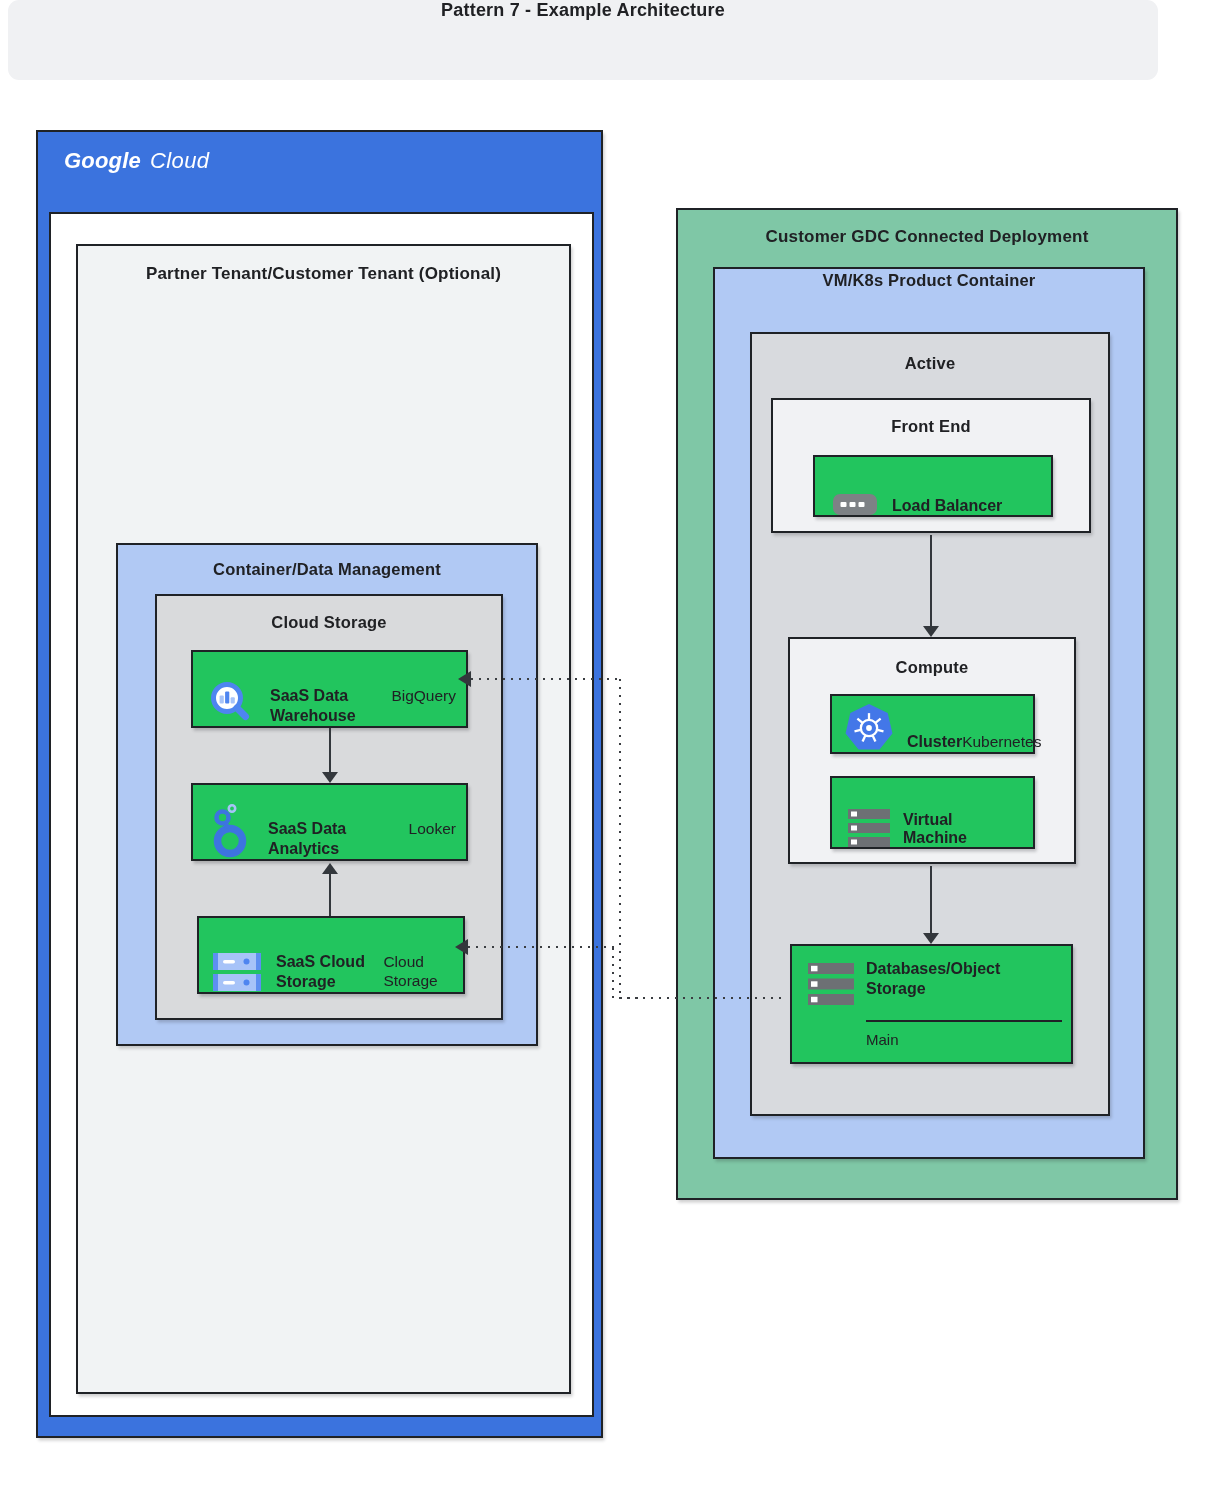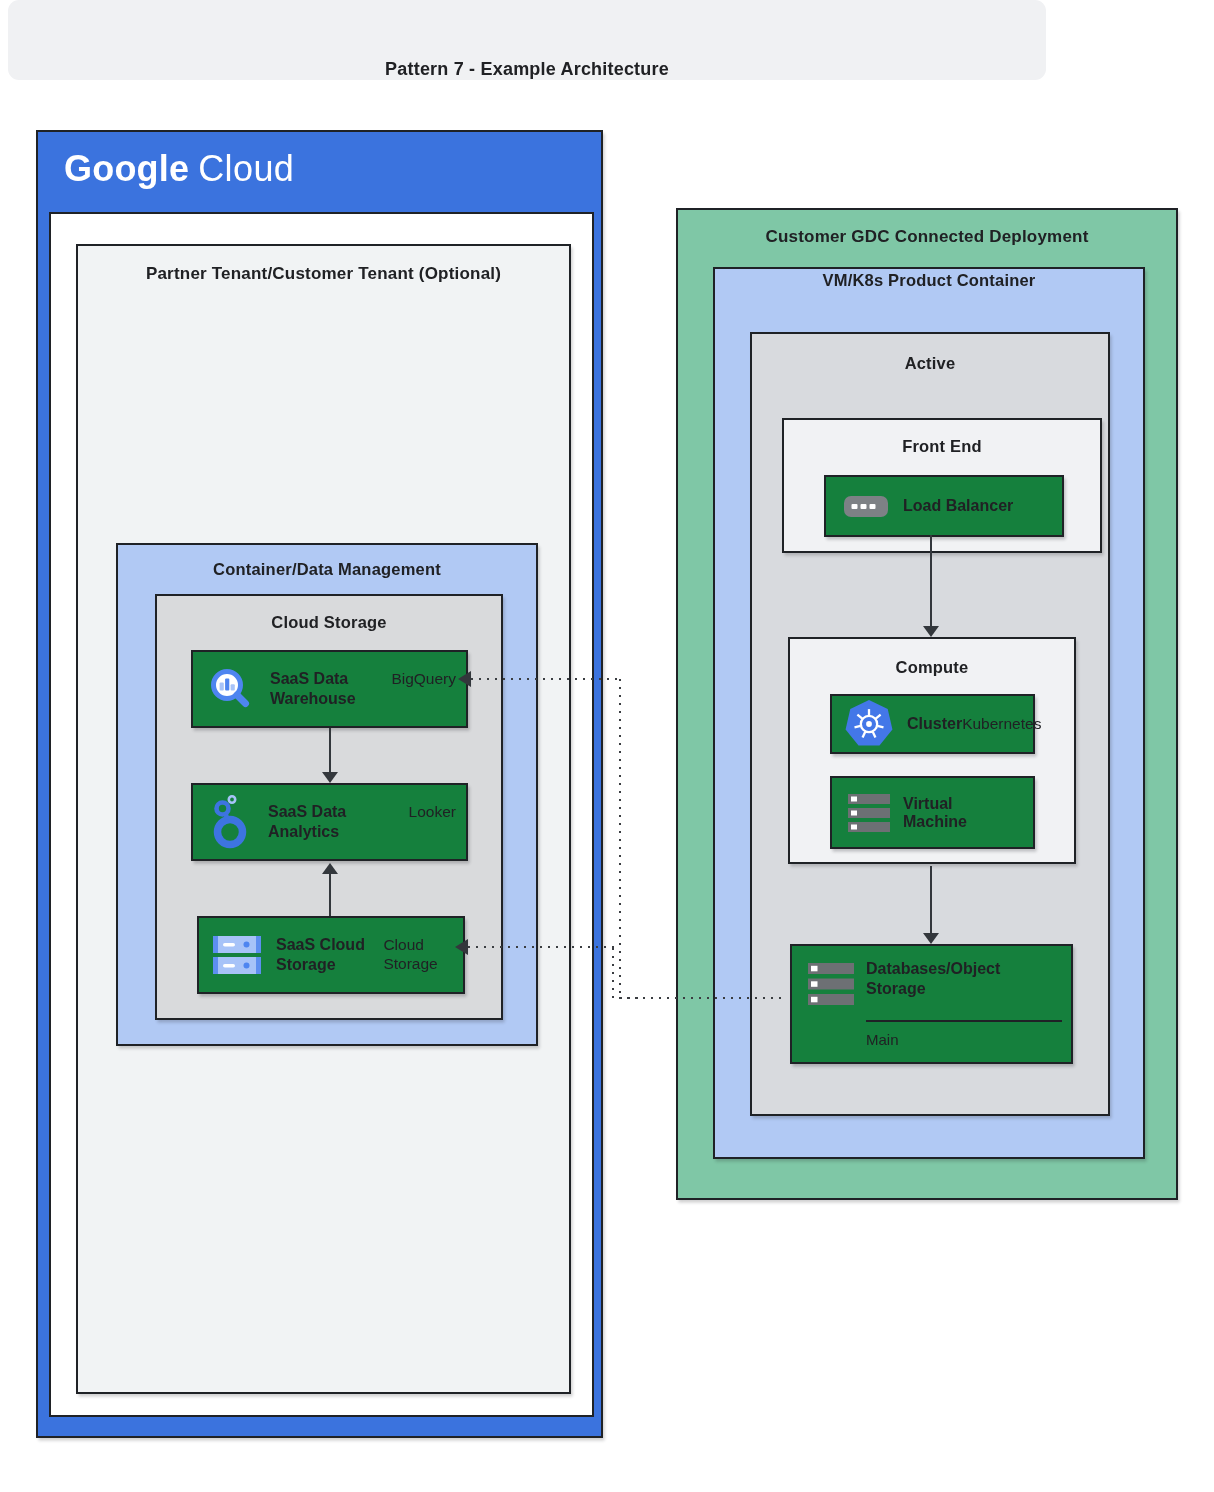--- a/index.html
+++ b/index.html
@@ -1,57 +1,57 @@
 <!DOCTYPE html>
 <html><head>
 <meta charset="utf-8">
 <style>
   html,body{margin:0;padding:0;background:#ffffff;}
   body{width:1214px;height:1492px;font-family:"Liberation Sans",sans-serif;color:#202124;-webkit-font-smoothing:antialiased;}
   .stage{position:relative;width:1214px;height:1492px;overflow:hidden;background:#fff;}
 
   
-  .titlebar{position:absolute;left:8px;top:0;width:1038px;height:80px;background:#f0f1f3;display:flex;align-items:flex-end;justify-content:center;border-radius:11px;}
+  .titlebar{position:absolute;left:8px;top:0;width:1150px;height:80px;background:#f0f1f3;display:flex;align-items:flex-start;justify-content:center;border-radius:11px;}
   .titlebar .t{font-size:18px;font-weight:bold;letter-spacing:.2px;}
 
   
   .frame{position:absolute;box-sizing:border-box;border:2px solid #1f2226;box-shadow:1.5px 2.5px 3px rgba(32,33,36,.22);}
   .frame-title{font-weight:bold;text-align:center;font-size:16.5px;letter-spacing:.2px;}
 
   .gc{left:36px;top:130px;width:567px;height:1308px;background:#3b73de;}
-  .gc-logo{position:absolute;left:26px;top:16px;color:#fff;font-size:36px;letter-spacing:.4px;white-space:nowrap;}
+  .gc-logo{position:absolute;left:26px;top:16px;color:#fff;font-size:22px;letter-spacing:.4px;white-space:nowrap;font-style:italic;}
   .gc-logo .g{font-weight:bold;letter-spacing:.2px;}
   .gc-logo .c{font-weight:normal;margin-left:9px;}
   .gc-inner{left:11px;top:80px;width:545px;height:1205px;background:#ffffff;box-shadow:none;}
   .partner{left:25px;top:30px;width:495px;height:1150px;background:#f1f3f4;}
   .partner>.frame-title{margin-top:18px;font-size:17px;}
   .reporting{left:38px;top:297px;width:422px;height:503px;background:#b1c9f4;}
   .reporting>.frame-title{margin-top:15px;}
   .storegrp{left:37px;top:49px;width:348px;height:426px;background:#d9dadc;}
   .storegrp>.frame-title{margin-top:17px;}
 
   
-  .card{position:absolute;box-sizing:border-box;background:#15803d;border:2px solid #1f2226;display:flex;align-items:center;gap:15px;padding:0 10px 0 14px;box-shadow:1.5px 2.5px 3px rgba(32,33,36,.25);}
+  .card{position:absolute;box-sizing:border-box;background:#22c55e;border:2px solid #1f2226;display:flex;align-items:flex-end;gap:15px;padding:0 10px 0 14px;box-shadow:1.5px 2.5px 3px rgba(32,33,36,.25);}
   .card .txt{display:flex;justify-content:center;line-height:1.25;}
   .card .ct{font-weight:bold;font-size:16px;}
   .card .cs{font-size:15.5px;}
   .icon{flex:0 0 auto;display:block;}
 
   .card1{left:34px;top:54px;width:277px;height:78px;}
   .card2{left:34px;top:187px;width:277px;height:78px;}
   .card3{left:40px;top:320px;width:268px;height:78px;}
 
   
   .gdc{left:676px;top:208px;width:502px;height:992px;background:#7fc7a6;}
   .gdc>.frame-title{margin-top:17px;font-size:17px;}
   .vmk8s{left:35px;top:57px;width:432px;height:892px;background:#b1c9f4;}
   .vmk8s>.frame-title{margin-top:2px;}
   .active{left:35px;top:63px;width:360px;height:784px;background:#d8dade;}
   .active>.frame-title{margin-top:20px;}
-  .frontend{left:30px;top:64px;width:320px;height:135px;background:#f1f2f4;margin-top:20px;}
+  .frontend{left:19px;top:64px;width:320px;height:135px;background:#f1f2f4;}
   .frontend>.frame-title{margin-top:17px;}
   .lbcard{left:40px;top:55px;width:240px;height:62px;padding-left:18px;}
   .compute{left:36px;top:303px;width:288px;height:227px;background:#f1f2f4;}
   .compute>.frame-title{margin-top:19px;}
   .cluster{left:40px;top:55px;width:205px;height:60px;gap:13px;padding-left:12px;}
   .vmcard{left:40px;top:137px;width:205px;height:73px;gap:13px;padding-left:16px;}
   .vmcard .ct{width:95px;}
   .dbcard{left:38px;top:610px;width:283px;height:120px;display:block;padding:0;}
   .dbcard .dbicon{position:absolute;left:16px;top:17px;}
   .dbcard .ct{position:absolute;left:74px;top:13px;width:196px;line-height:1.27;font-weight:bold;font-size:16px;}

